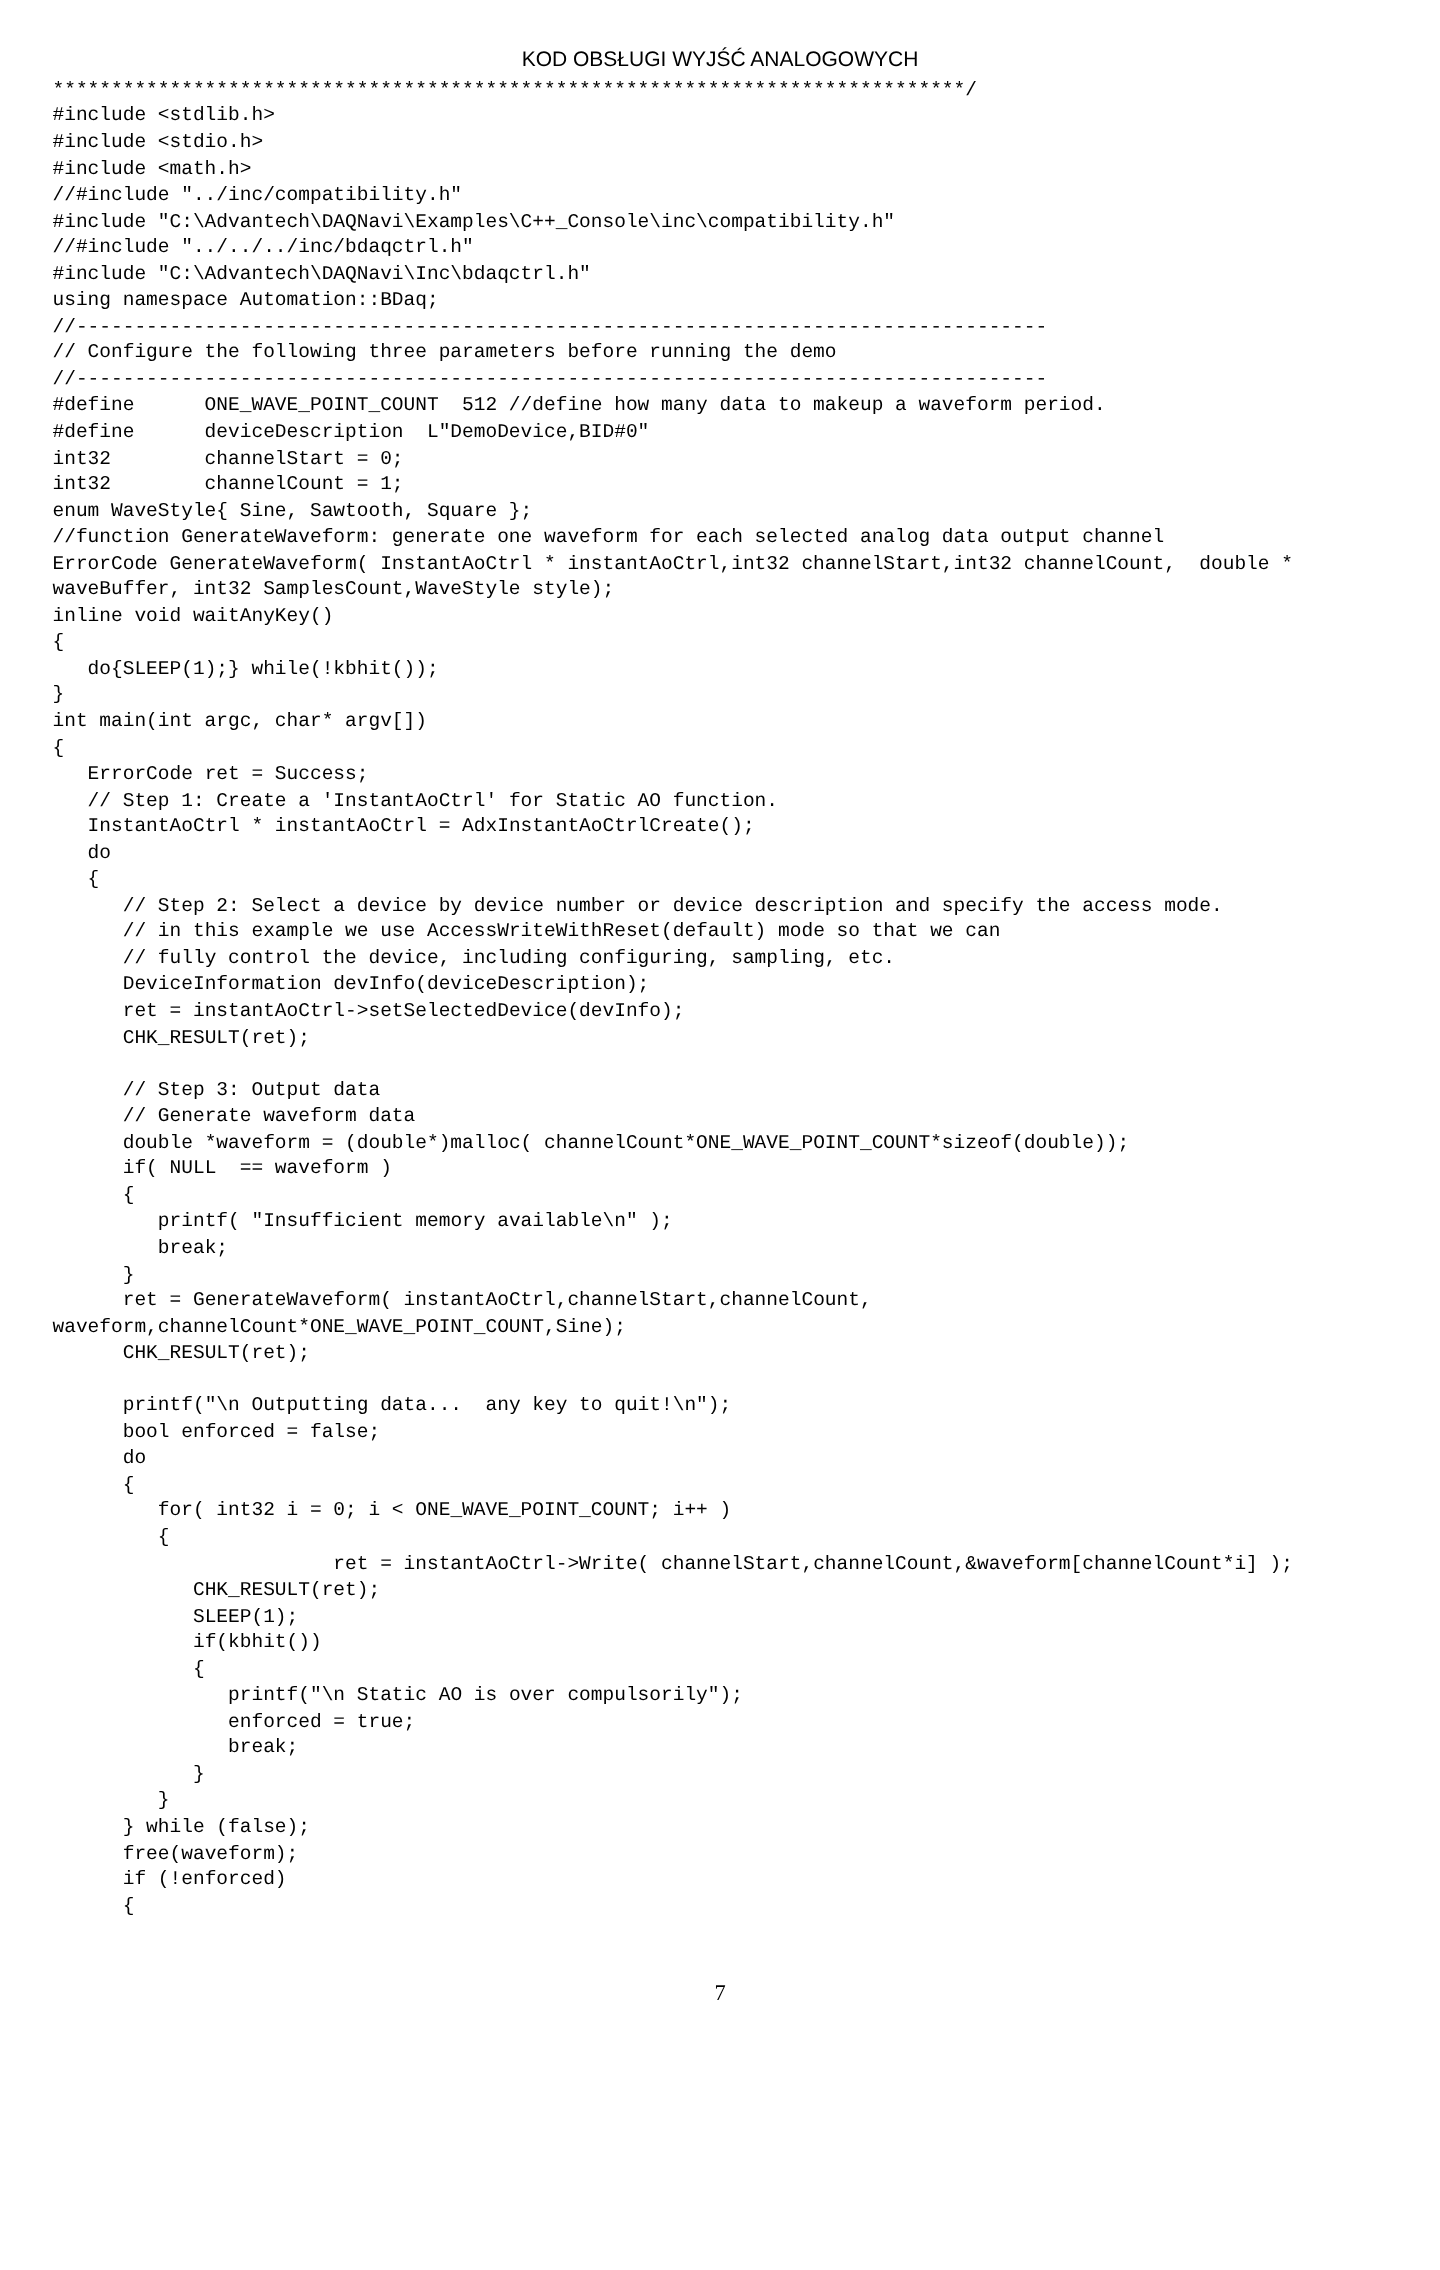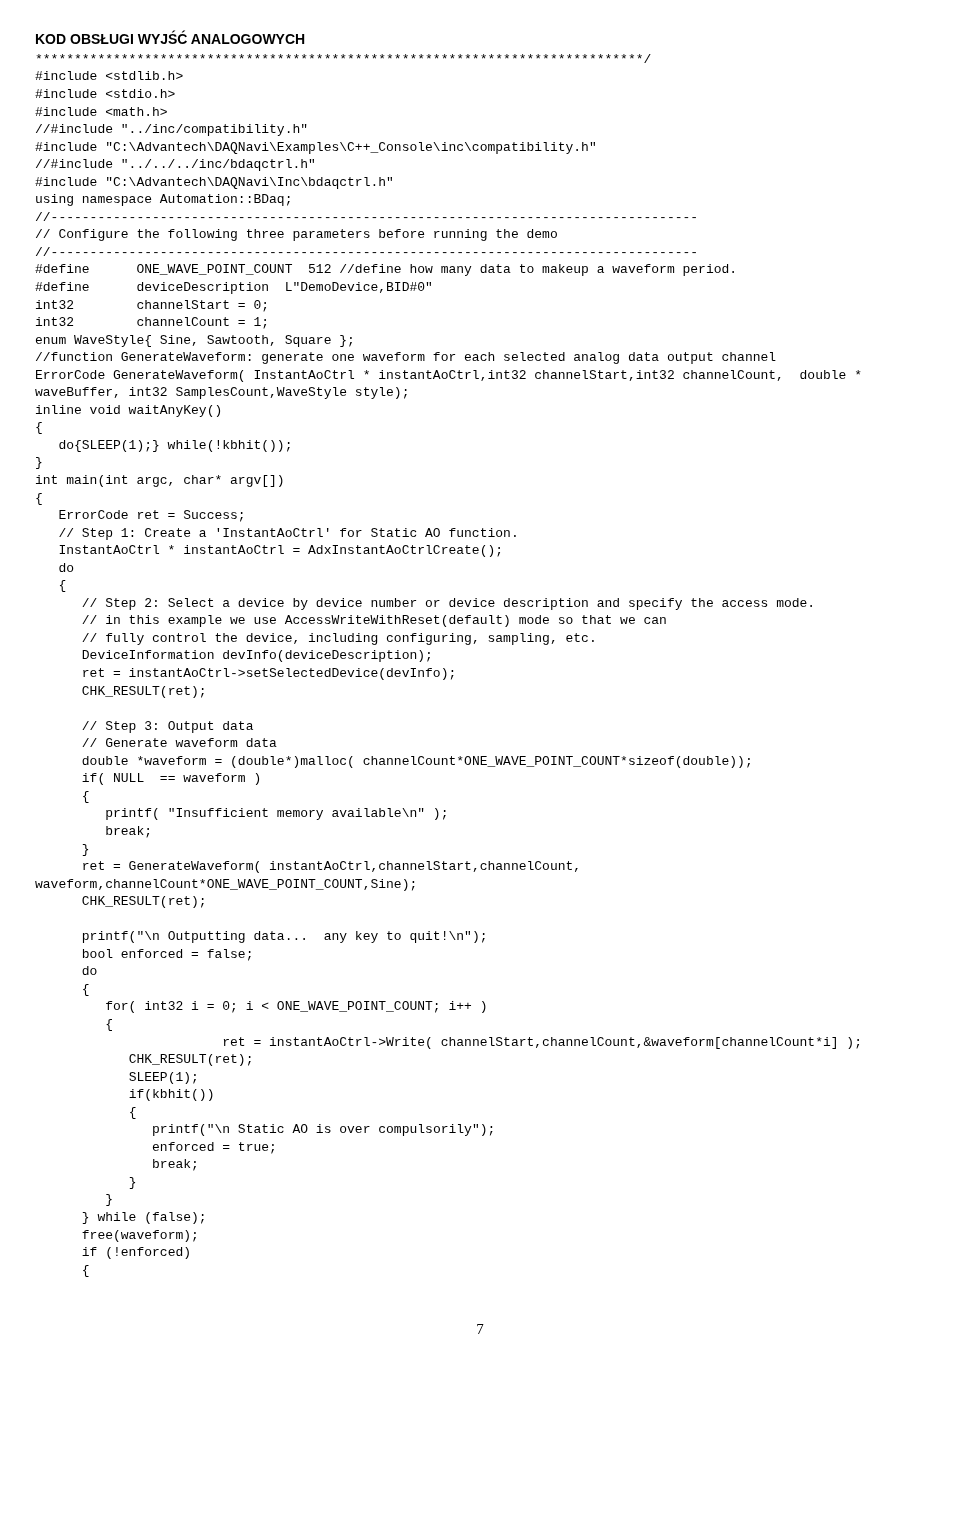--- a/index.html
+++ b/index.html
@@ -8,23 +8,24 @@
     padding: 30px 35px;
     font-family: "Courier New", Courier, monospace;
     font-size: 13px;
     line-height: 1.35;
     color: #000000;
     width: 960px;
     box-sizing: border-box;
   }
   .title {
     font-family: Arial, Helvetica, sans-serif;
-    font-weight: bold;
+    font-weight: normal;
     font-size: 14px;
     margin-bottom: 2px;
+    text-align: center;
   }
   pre {
     margin: 0;
     white-space: pre-wrap;
     word-wrap: break-word;
     font-family: "Courier New", Courier, monospace;
     font-size: 13px;
   }
   .page-num {
     text-align: center;

